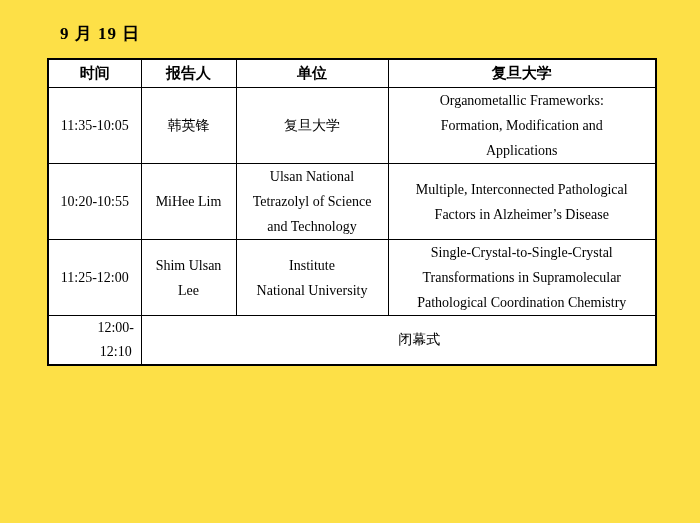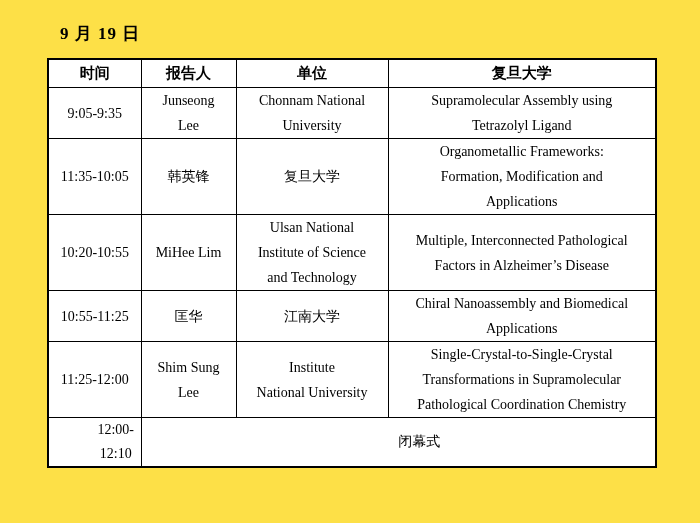--- a/index.html
+++ b/index.html
@@ -84,56 +84,40 @@
     </colgroup>
     <thead>
       <tr>
         <th>时间</th>
         <th>报告人</th>
         <th>单位</th>
         <th>复旦大学</th>
       </tr>
     </thead>
     <tbody>
-      <tr class="h50">
-        <td>9:05-9:35</td>
-        <td>Junseong
-Lee</td>
-        <td>Chonnam National
-University</td>
-        <td>Supramolecular Assembly using
-Tetrazolyl Ligand</td>
-      </tr>
       <tr class="h74">
         <td>11:35-10:05</td>
         <td>韩英锋</td>
         <td>复旦大学</td>
         <td>Organometallic Frameworks:
 Formation, Modification and
 Applications</td>
       </tr>
       <tr class="h75">
         <td>10:20-10:55</td>
         <td>MiHee Lim</td>
         <td>Ulsan National
-Institute of Science
+Tetrazolyl of Science
 and Technology</td>
         <td>Multiple, Interconnected Pathological
 Factors in Alzheimer’s Disease</td>
       </tr>
-      <tr class="h50">
-        <td>10:55-11:25</td>
-        <td>匡华</td>
-        <td>江南大学</td>
-        <td>Chiral Nanoassembly and Biomedical
-Applications</td>
-      </tr>
       <tr class="h76">
         <td>11:25-12:00</td>
-        <td>Shim Sung
+        <td>Shim Ulsan
 Lee</td>
         <td>Institute
 National University</td>
         <td>Single-Crystal-to-Single-Crystal
 Transformations in Supramolecular
 Pathological Coordination Chemistry</td>
       </tr>
       <tr class="h26">
         <td>12:00-12:10</td>
         <td class="closing-cell" colspan="3">闭幕式</td>

